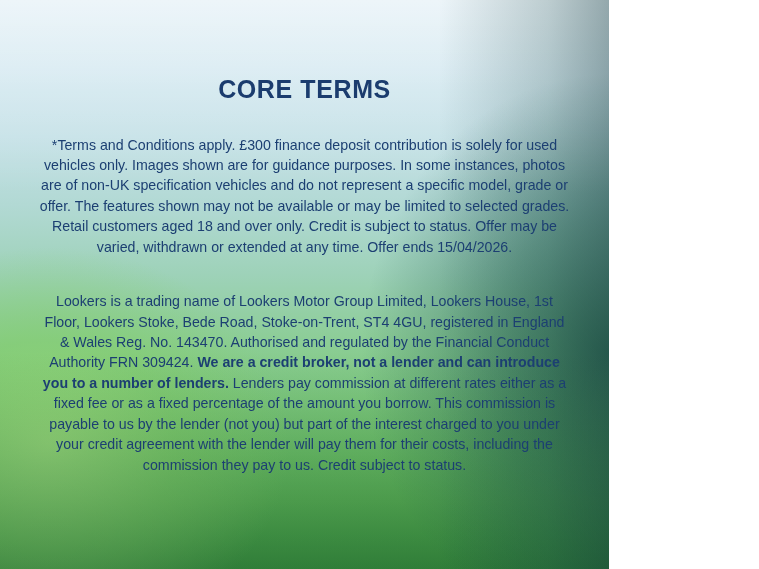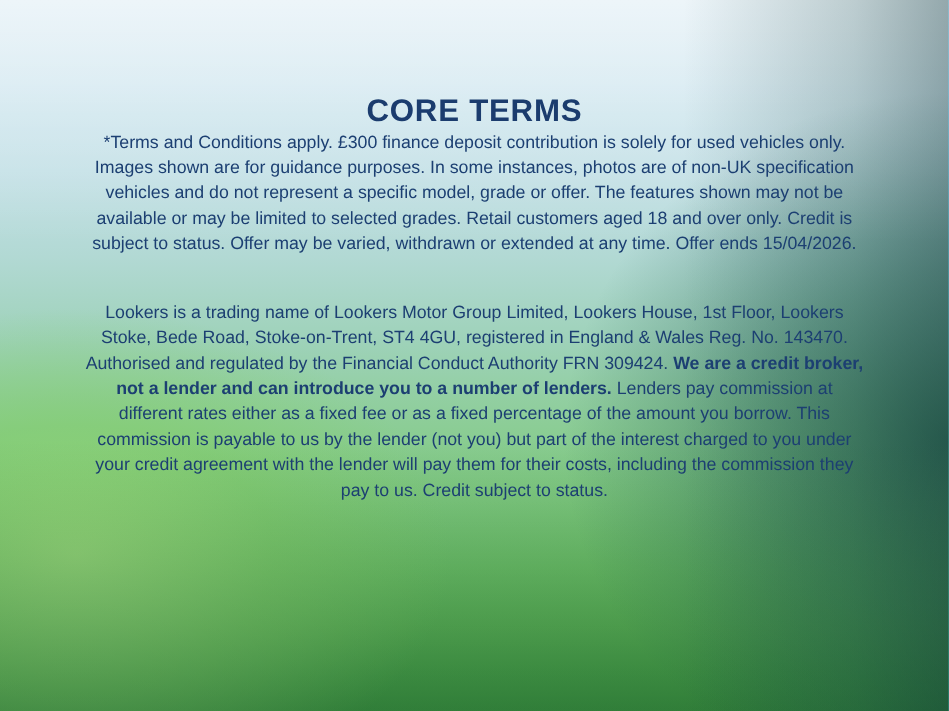--- a/index.html
+++ b/index.html
@@ -7,25 +7,25 @@
     padding: 0;
   }
   body {
     width: 759px;
     height: 569px;
     font-family: "Liberation Sans", sans-serif;
     overflow: hidden;
   }
   .slide {
     position: relative;
-    width: 759px;
+    width: 609px;
     height: 569px;
     box-sizing: border-box;
     overflow: hidden;
-    background-color: #0ea5e9;
+    background-color: #a3a3a3;
   }
   
   .bg-layer {
     position: absolute;
     inset: 0;
     pointer-events: none;
   }
   .bg-base {
     background: linear-gradient(to bottom,
       #d7e9f2 0%,
@@ -93,20 +93,21 @@
 
   .body-block {
     margin: 0 auto;
     max-width: 625px;
     text-align: center;
     color: #1c3f72;
     font-size: 14.2px;
     line-height: 1.44;
   }
   .para-1 {
+    margin-top: 31px;
   }
   .para-2 {
     margin-top: 34px;
   }
   .emphasis {
     font-weight: bold;
   }
 </style>
 </head>
 <body>

